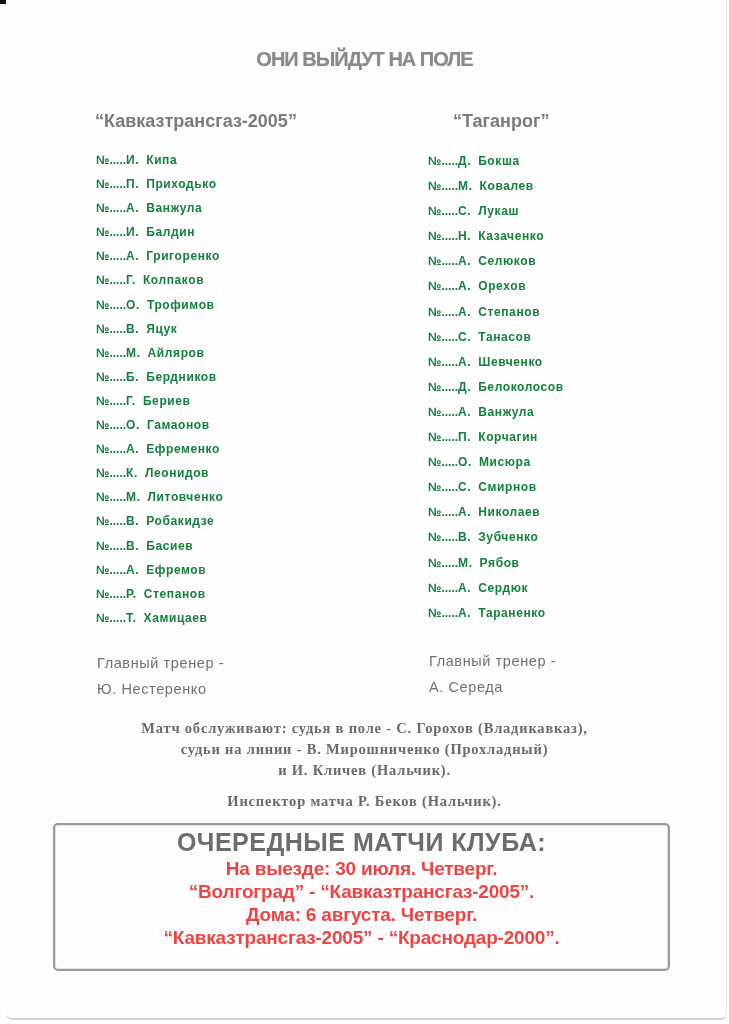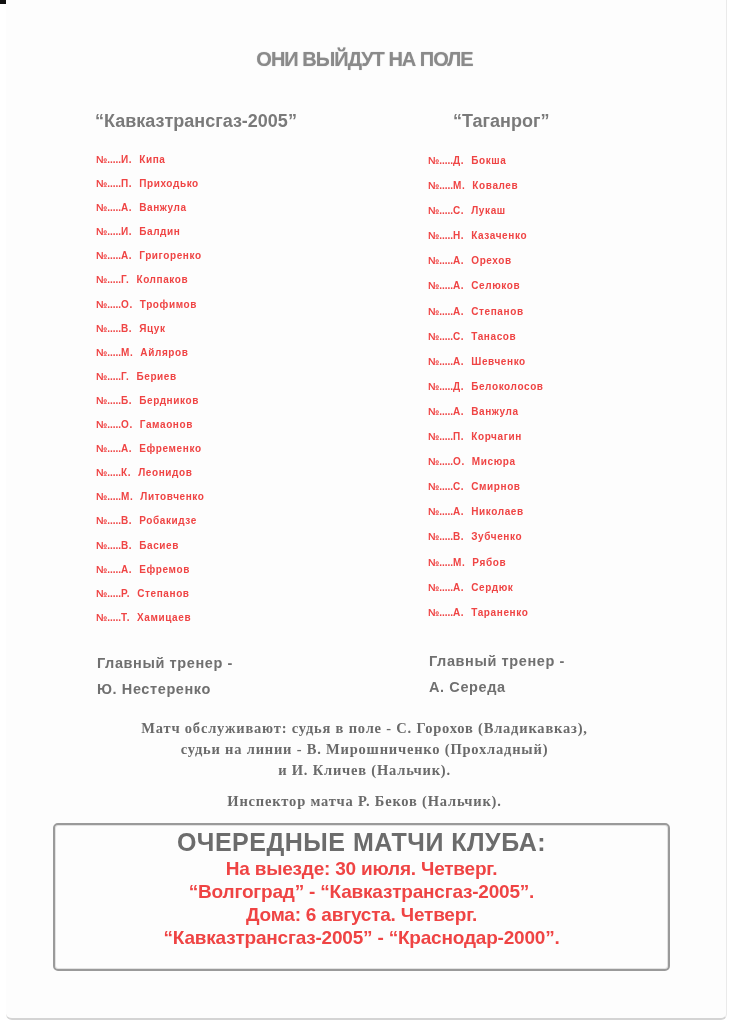--- a/index.html
+++ b/index.html
@@ -26,28 +26,28 @@
   }
   .team-name {
     position: absolute; top: 111px; font-size: 18px; font-weight: bold; color: #7a7a7a;
   }
   .team-left { left: 95px; }
   .team-right { left: 453px; }
   .roster { position: absolute; list-style: none; margin: 0; padding: 0; }
   .roster-left { left: 96px; top: 150px; }
   .roster-right { left: 428px; top: 151px; }
   .roster li {
-    font-size: 10px; font-weight: bold; color: #ef4444;
+    font-size: 12px; font-weight: bold; color: #15803d;
     white-space: nowrap; letter-spacing: 0.6px;
   }
   .roster-left li { height: 24.1px; line-height: 20px; }
   .roster-right li { height: 25.1px; line-height: 20px; }
   .roster .num { letter-spacing: 0; }
   .roster .ini { margin-right: 7px; }
-  .coach { position: absolute; font-size: 14.5px; font-weight: bold; color: #707070; letter-spacing: 0.6px; }
+  .coach { position: absolute; font-size: 14.5px; font-weight: normal; color: #707070; letter-spacing: 0.6px; }
   .coach div { height: 26px; line-height: 20px; }
   .coach-left { left: 97px; top: 653px; }
   .coach-right { left: 429px; top: 651px; }
   .officials {
     position: absolute; left: 0; width: 729px; top: 718px;
     text-align: center; font-size: 14.5px; font-weight: bold; color: #6a6a6a; letter-spacing: 0.8px;
   }
   .officials div { height: 21px; line-height: 20px; font-family: Liberation Serif, serif; }
   .officials .inspector { margin-top: 10px; }
   .upcoming {
@@ -73,39 +73,39 @@
 <ul class="roster roster-left" id="roster-home">
     <li><span class="num">№.....</span><span class="ini">И.</span><span>Кипа</span></li>
     <li><span class="num">№.....</span><span class="ini">П.</span><span>Приходько</span></li>
     <li><span class="num">№.....</span><span class="ini">А.</span><span>Ванжула</span></li>
     <li><span class="num">№.....</span><span class="ini">И.</span><span>Балдин</span></li>
     <li><span class="num">№.....</span><span class="ini">А.</span><span>Григоренко</span></li>
     <li><span class="num">№.....</span><span class="ini">Г.</span><span>Колпаков</span></li>
     <li><span class="num">№.....</span><span class="ini">О.</span><span>Трофимов</span></li>
     <li><span class="num">№.....</span><span class="ini">В.</span><span>Яцук</span></li>
     <li><span class="num">№.....</span><span class="ini">М.</span><span>Айляров</span></li>
+    <li><span class="num">№.....</span><span class="ini">Б.</span><span>Бердников</span></li>
     <li><span class="num">№.....</span><span class="ini">Г.</span><span>Бериев</span></li>
-    <li><span class="num">№.....</span><span class="ini">Б.</span><span>Бердников</span></li>
     <li><span class="num">№.....</span><span class="ini">О.</span><span>Гамаонов</span></li>
     <li><span class="num">№.....</span><span class="ini">А.</span><span>Ефременко</span></li>
     <li><span class="num">№.....</span><span class="ini">К.</span><span>Леонидов</span></li>
     <li><span class="num">№.....</span><span class="ini">М.</span><span>Литовченко</span></li>
     <li><span class="num">№.....</span><span class="ini">В.</span><span>Робакидзе</span></li>
     <li><span class="num">№.....</span><span class="ini">В.</span><span>Басиев</span></li>
     <li><span class="num">№.....</span><span class="ini">А.</span><span>Ефремов</span></li>
     <li><span class="num">№.....</span><span class="ini">Р.</span><span>Степанов</span></li>
     <li><span class="num">№.....</span><span class="ini">Т.</span><span>Хамицаев</span></li>
   </ul>
 <ul class="roster roster-right" id="roster-away">
     <li><span class="num">№.....</span><span class="ini">Д.</span><span>Бокша</span></li>
     <li><span class="num">№.....</span><span class="ini">М.</span><span>Ковалев</span></li>
     <li><span class="num">№.....</span><span class="ini">С.</span><span>Лукаш</span></li>
     <li><span class="num">№.....</span><span class="ini">Н.</span><span>Казаченко</span></li>
+    <li><span class="num">№.....</span><span class="ini">А.</span><span>Селюков</span></li>
     <li><span class="num">№.....</span><span class="ini">А.</span><span>Орехов</span></li>
-    <li><span class="num">№.....</span><span class="ini">А.</span><span>Селюков</span></li>
     <li><span class="num">№.....</span><span class="ini">А.</span><span>Степанов</span></li>
     <li><span class="num">№.....</span><span class="ini">С.</span><span>Танасов</span></li>
     <li><span class="num">№.....</span><span class="ini">А.</span><span>Шевченко</span></li>
     <li><span class="num">№.....</span><span class="ini">Д.</span><span>Белоколосов</span></li>
     <li><span class="num">№.....</span><span class="ini">А.</span><span>Ванжула</span></li>
     <li><span class="num">№.....</span><span class="ini">П.</span><span>Корчагин</span></li>
     <li><span class="num">№.....</span><span class="ini">О.</span><span>Мисюра</span></li>
     <li><span class="num">№.....</span><span class="ini">С.</span><span>Смирнов</span></li>
     <li><span class="num">№.....</span><span class="ini">А.</span><span>Николаев</span></li>
     <li><span class="num">№.....</span><span class="ini">В.</span><span>Зубченко</span></li>

